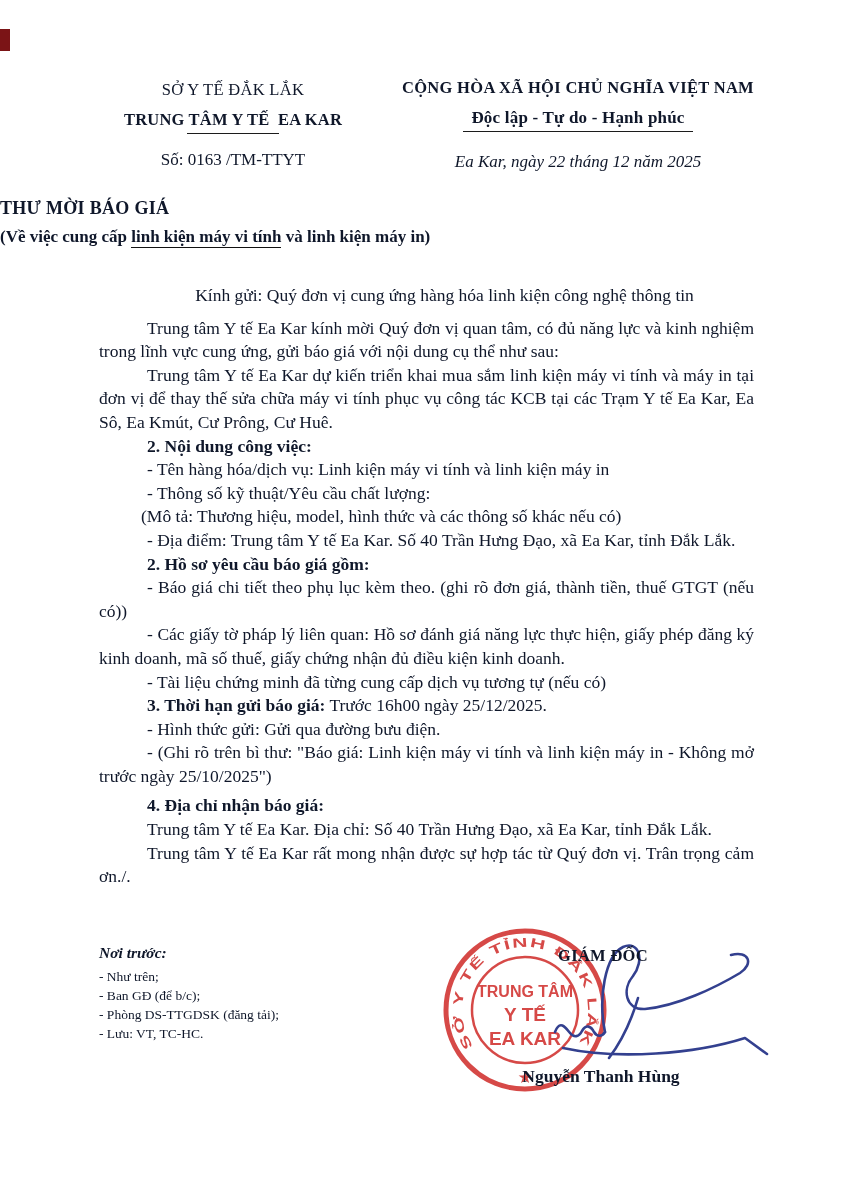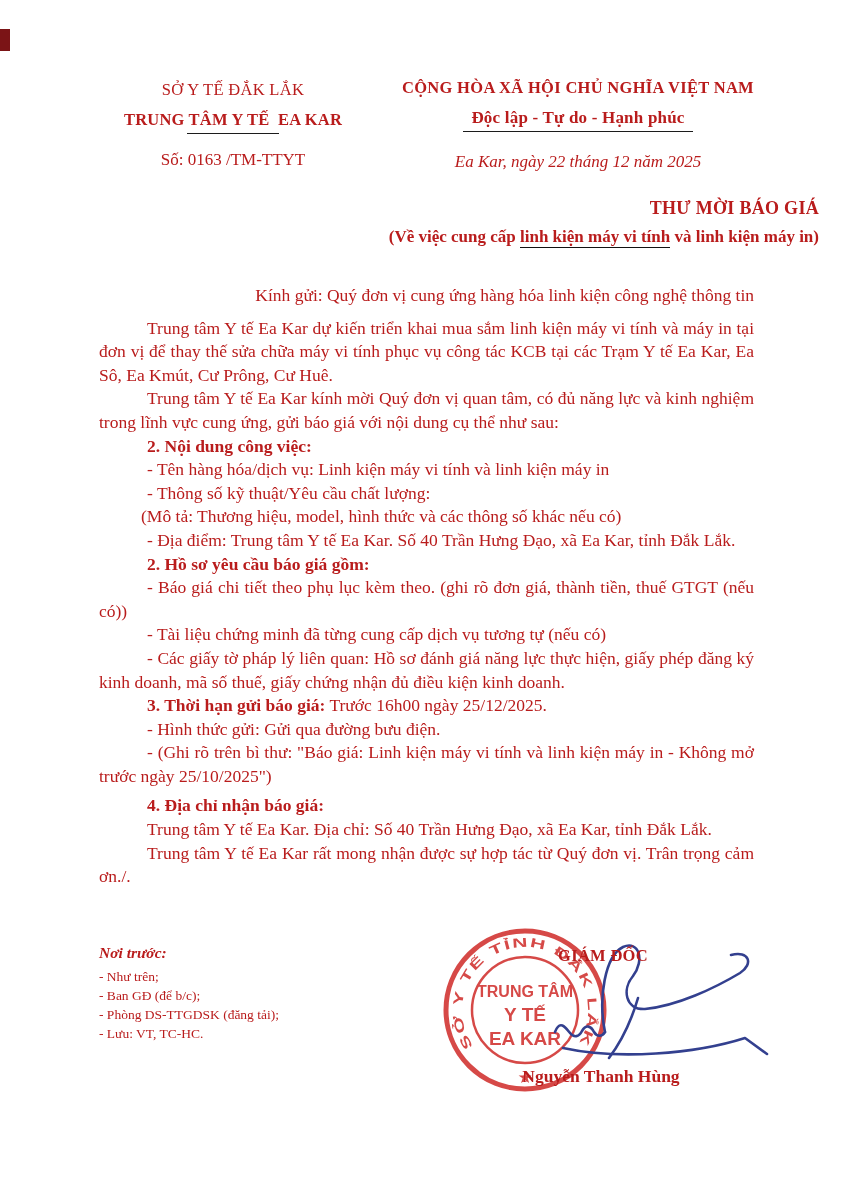--- a/index.html
+++ b/index.html
@@ -1,44 +1,44 @@
 <!DOCTYPE html>
 <html><head>
 <meta charset="utf-8">
 <style>
   html,body { margin:0; padding:0; background:#ffffff; }
   .page {
     position:relative; width:849px; height:1200px; background:#ffffff;
-    font-family:"Liberation Serif", serif; color:#b91c1c; overflow:hidden;
+    font-family:"Liberation Serif", serif; color:#0f172a; overflow:hidden;
   }
   .corner-svg { position:absolute; left:0; top:29px; }
 
   
   .hdr-left  { position:absolute; left:88px;  top:80px;  width:290px; text-align:center; }
   .hdr-right { position:absolute; left:378px; top:78px;  width:400px; text-align:center; }
   .hdr-line1 { font-size:16.5px; letter-spacing:.3px; }
   .hdr-line2 { font-size:16.5px; font-weight:bold; white-space:pre-wrap; letter-spacing:.2px;margin-top:10px; }
   .hdr-right .hdr-line1 { font-weight:bold; font-size:16.5px; }
   .hdr-right .hdr-line2 { font-size:17px; }
   .rule-left  { width:92px;  border-top:1.6px solid #1c1c1c; margin:3px auto 0; }
   .rule-right { width:230px; border-top:1.6px solid #1c1c1c; margin:3px auto 0; }
   .doc-no    { margin-top:16px; font-size:17px; }
   .place-date{ margin-top:20px; font-size:17px; font-style:italic; }
 
   
-  .title-block { position:absolute; left:0; top:198px; width:819px; text-align:right; }
+  .title-block { position:absolute; left:0; top:198px; width:819px; text-align:left; }
   .doc-title   { font-size:18px; font-weight:bold; letter-spacing:.3px; }
   .doc-subtitle{ margin-top:8px; font-size:17px; font-weight:bold; }
   .doc-subtitle .u { border-bottom:1.6px solid #111; padding-bottom:1px;font-family:Liberation Serif, serif; }
 
   
   .content { position:absolute; left:99px; top:284px; width:655px;
              font-size:17.5px; line-height:23.6px; text-align:justify; }
   .content p { margin:0; text-indent:48px; }
-  p.salutation { text-indent:36px; text-align:right; margin-bottom:9px; }
+  p.salutation { text-indent:36px; text-align:center; margin-bottom:9px; }
   p.heading { font-weight:bold; text-align:left; }
   p.mota { text-indent:42px; }
   p.h4gap { margin-top:6px; }
   .b { font-weight:bold; }
 
   
   .recipients { position:absolute; left:99px; top:944px; text-align:left; }
   .recipients-label { font-size:15.5px; font-weight:bold; font-style:italic; }
   .recipients-list  { margin-top:5px; font-size:13.5px; line-height:19px; }
   .signer-title { position:absolute; left:497px; top:946px; width:212px; text-align:center;
@@ -73,33 +73,33 @@
     <div class="place-date">Ea Kar, ngày 22 tháng 12 năm 2025</div>
   </div>
 
   <div class="title-block">
     <div class="doc-title">THƯ MỜI BÁO GIÁ</div>
     <div class="doc-subtitle"><span>(Về việc cung cấp </span><span class="u">linh kiện máy vi tính</span><span> và linh kiện máy in)</span></div>
   </div>
 
   <div class="content">
     <p class="salutation">Kính gửi: Quý đơn vị cung ứng hàng hóa linh kiện công nghệ thông tin</p>
+    <p>Trung tâm Y tế Ea Kar kính mời Quý đơn vị quan tâm, có đủ năng lực và kinh nghiệm trong lĩnh vực cung ứng, gửi báo giá với nội dung cụ thể như sau:</p>
     <p>Trung tâm Y tế Ea Kar dự kiến triển khai mua sắm linh kiện máy vi tính và máy in tại đơn vị để thay thế sửa chữa máy vi tính phục vụ công tác KCB tại các Trạm Y tế Ea Kar, Ea Sô, Ea Kmút, Cư Prông, Cư Huê.</p>
-    <p>Trung tâm Y tế Ea Kar kính mời Quý đơn vị quan tâm, có đủ năng lực và kinh nghiệm trong lĩnh vực cung ứng, gửi báo giá với nội dung cụ thể như sau:</p>
 
     <p class="heading">2. Nội dung công việc:</p>
     <p>- Tên hàng hóa/dịch vụ: Linh kiện máy vi tính và linh kiện máy in</p>
     <p>- Thông số kỹ thuật/Yêu cầu chất lượng:</p>
     <p class="mota">(Mô tả: Thương hiệu, model, hình thức và các thông số khác nếu có)</p>
     <p>- Địa điểm: Trung tâm Y tế Ea Kar. Số 40 Trần Hưng Đạo, xã Ea Kar, tỉnh Đắk Lắk.</p>
 
     <p class="heading">2. Hồ sơ yêu cầu báo giá gồm:</p>
     <p>- Báo giá chi tiết theo phụ lục kèm theo. (ghi rõ đơn giá, thành tiền, thuế GTGT (nếu có))</p>
+    <p>- Các giấy tờ pháp lý liên quan: Hồ sơ đánh giá năng lực thực hiện, giấy phép đăng ký kinh doanh, mã số thuế, giấy chứng nhận đủ điều kiện kinh doanh.</p>
     <p>- Tài liệu chứng minh đã từng cung cấp dịch vụ tương tự (nếu có)</p>
-    <p>- Các giấy tờ pháp lý liên quan: Hồ sơ đánh giá năng lực thực hiện, giấy phép đăng ký kinh doanh, mã số thuế, giấy chứng nhận đủ điều kiện kinh doanh.</p>
 
     <p><span class="b">3. Thời hạn gửi báo giá:</span><span> Trước 16h00 ngày 25/12/2025.</span></p>
     <p>- Hình thức gửi: Gửi qua đường bưu điện.</p>
     <p>- (Ghi rõ trên bì thư: "Báo giá: Linh kiện máy vi tính và linh kiện máy in - Không mở trước ngày 25/10/2025")</p>
 
     <p class="heading h4gap">4. Địa chỉ nhận báo giá:</p>
     <p>Trung tâm Y tế Ea Kar. Địa chỉ: Số 40 Trần Hưng Đạo, xã Ea Kar, tỉnh Đắk Lắk.</p>
     <p>Trung tâm Y tế Ea Kar rất mong nhận được sự hợp tác từ Quý đơn vị. Trân trọng cảm ơn./.</p>
   </div>
 

